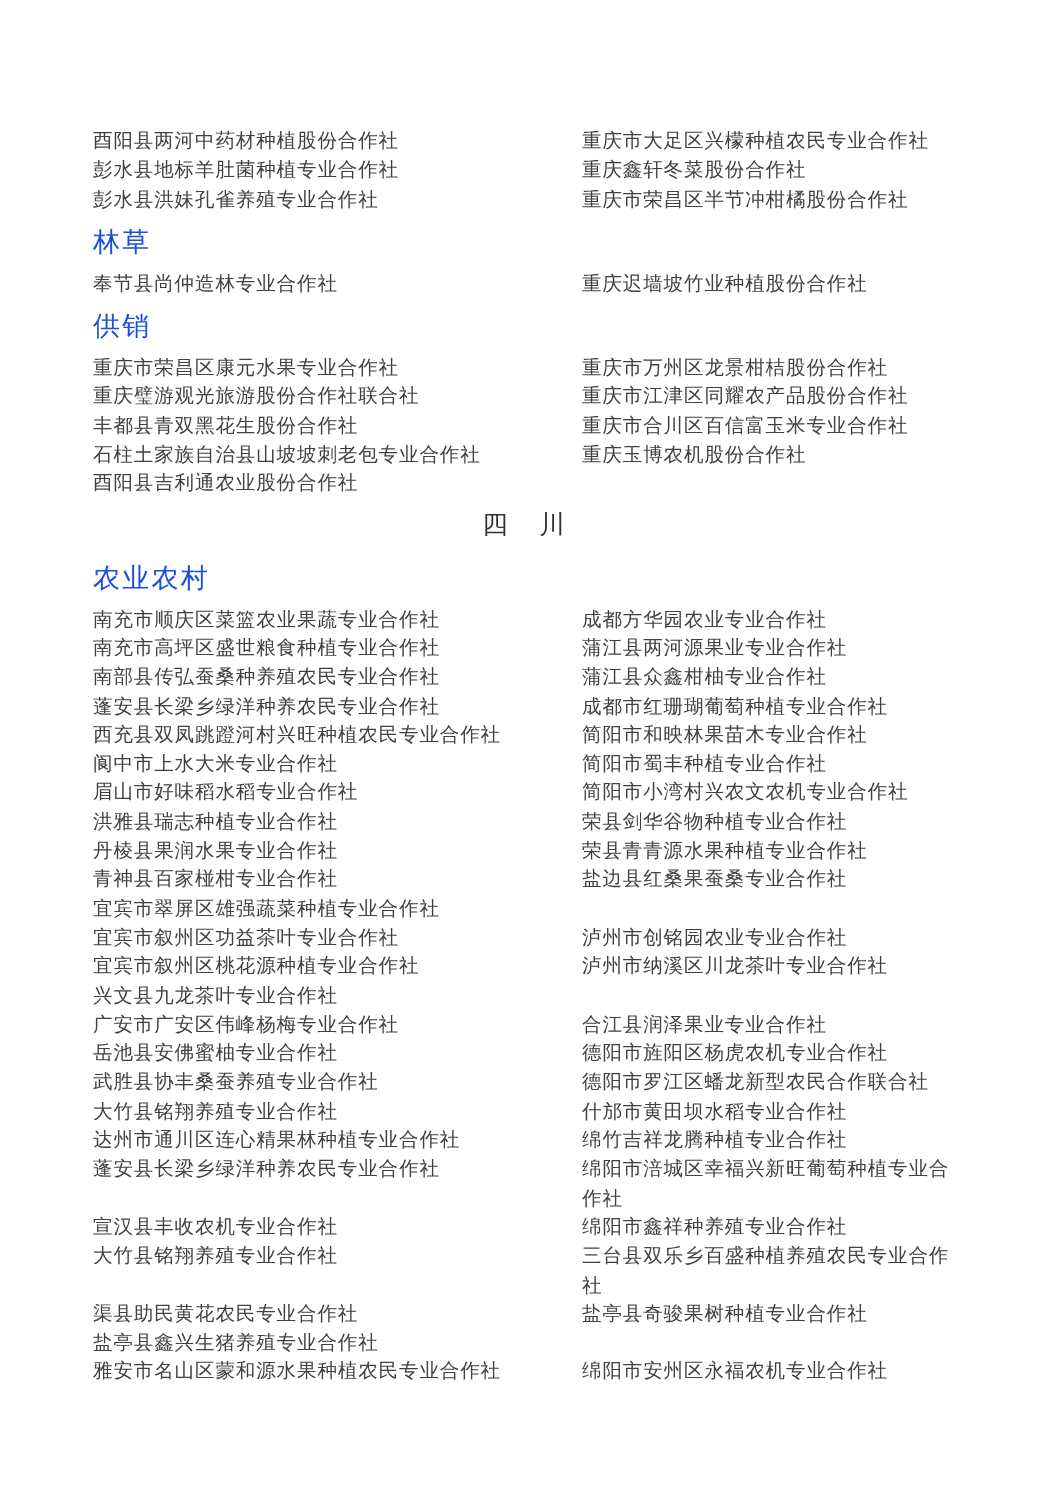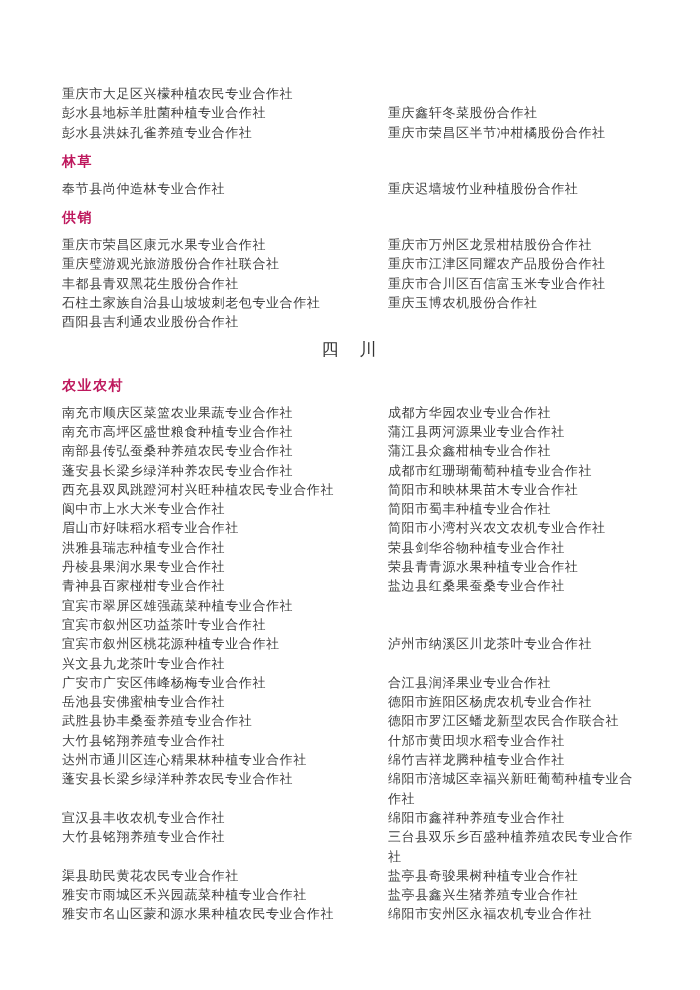--- a/index.html
+++ b/index.html
@@ -20,43 +20,44 @@
   .cell {
     font-size: 13px;
     line-height: 19.3px;
     letter-spacing: 0.6px;
     word-break: break-all;
     overflow-wrap: anywhere;
   }
   .cell.left  { flex: 0 0 326px; width: 326px; }
   .cell.right { flex: 0 0 250px; width: 250px; font-family: Liberation Serif, serif; }
   .section-header {
-    font-weight: bold;
-    font-size: 14px;
+    font-weight: normal;
+    font-size: 18px;
     line-height: 19px;
-    color: #be185d;
+    color: #1d4ed8;
     letter-spacing: 1.5px;
     margin: 10px 0 8px 0;
   }
   .province-header {
     font-weight: normal;
     font-size: 17px;
     line-height: 24px;
     text-align: center;
     color: #333333;
     letter-spacing: 2px;
     margin: 6px 0 14px 0;
   }
 </style>
 </head>
 <body>
 
 <div class="page">
     <div class="pair-list">
       <div class="pair-row">
+        <div class="cell left">酉阳县两河中药材种植股份合作社</div>
         <div class="cell right">重庆市大足区兴檬种植农民专业合作社</div>
       </div>
       <div class="pair-row">
         <div class="cell left">彭水县地标羊肚菌种植专业合作社</div>
         <div class="cell right">重庆鑫轩冬菜股份合作社</div>
       </div>
       <div class="pair-row">
         <div class="cell left">彭水县洪妹孔雀养殖专业合作社</div>
         <div class="cell right">重庆市荣昌区半节冲柑橘股份合作社</div>
       </div>
@@ -132,20 +133,21 @@
       </div>
       <div class="pair-row">
         <div class="cell left">青神县百家椪柑专业合作社</div>
         <div class="cell right">盐边县红桑果蚕桑专业合作社</div>
       </div>
       <div class="pair-row">
         <div class="cell left">宜宾市翠屏区雄强蔬菜种植专业合作社</div>
       </div>
       <div class="pair-row">
         <div class="cell left">宜宾市叙州区功益茶叶专业合作社</div>
+        <div class="cell right">泸州市创铭园农业专业合作社</div>
       </div>
       <div class="pair-row">
         <div class="cell left">宜宾市叙州区桃花源种植专业合作社</div>
         <div class="cell right">泸州市纳溪区川龙茶叶专业合作社</div>
       </div>
       <div class="pair-row">
         <div class="cell left">兴文县九龙茶叶专业合作社</div>
       </div>
       <div class="pair-row">
         <div class="cell left">广安市广安区伟峰杨梅专业合作社</div>
@@ -177,21 +179,20 @@
       </div>
       <div class="pair-row">
         <div class="cell left">大竹县铭翔养殖专业合作社</div>
         <div class="cell right">三台县双乐乡百盛种植养殖农民专业合作社</div>
       </div>
       <div class="pair-row">
         <div class="cell left">渠县助民黄花农民专业合作社</div>
         <div class="cell right">盐亭县奇骏果树种植专业合作社</div>
       </div>
       <div class="pair-row">
-        <div class="cell left">雅安市雨城区禾兴园蔬菜种植专业合作社</div>
         <div class="cell right">盐亭县鑫兴生猪养殖专业合作社</div>
       </div>
       <div class="pair-row">
         <div class="cell left">雅安市名山区蒙和源水果种植农民专业合作社</div>
         <div class="cell right">绵阳市安州区永福农机专业合作社</div>
       </div>
     </div>
   </div>
 
 </body></html>

